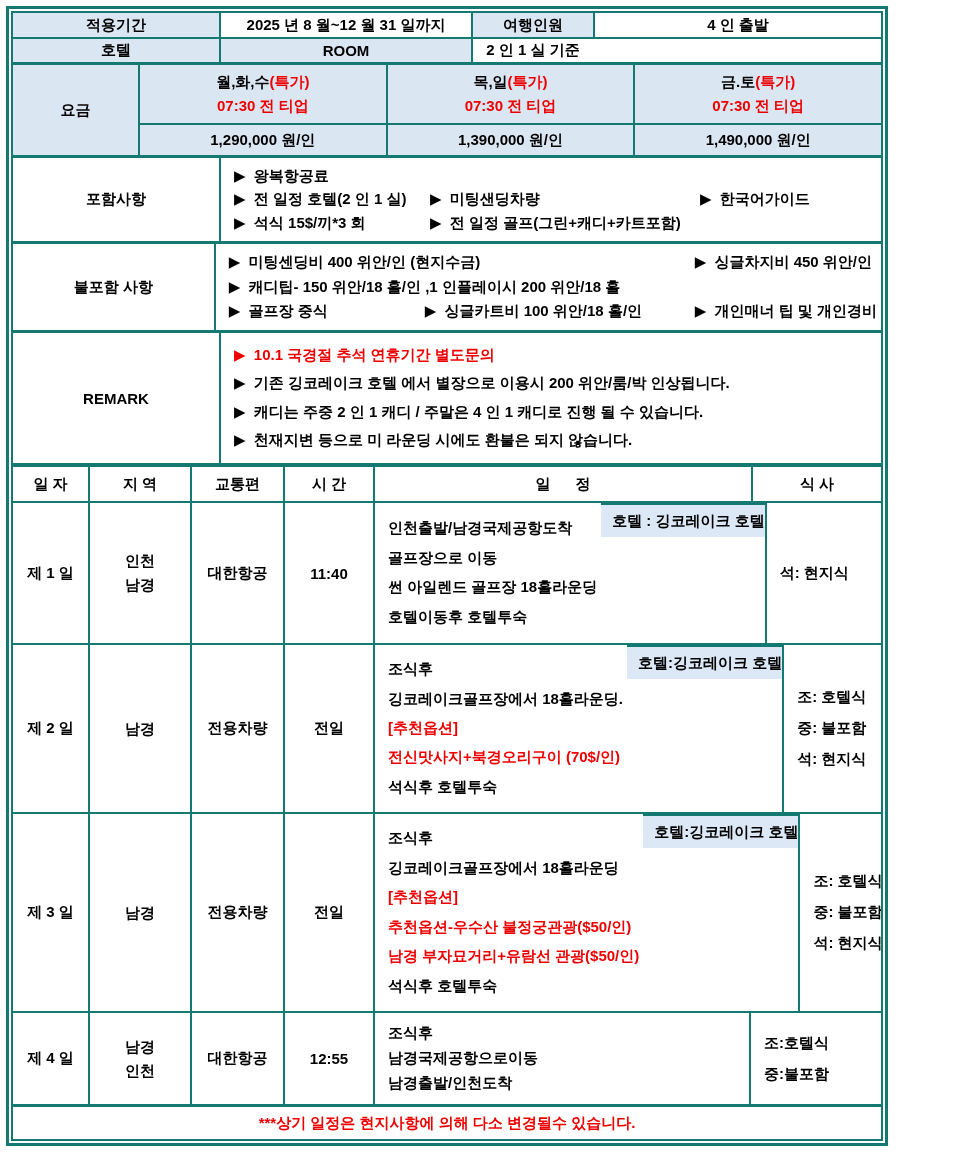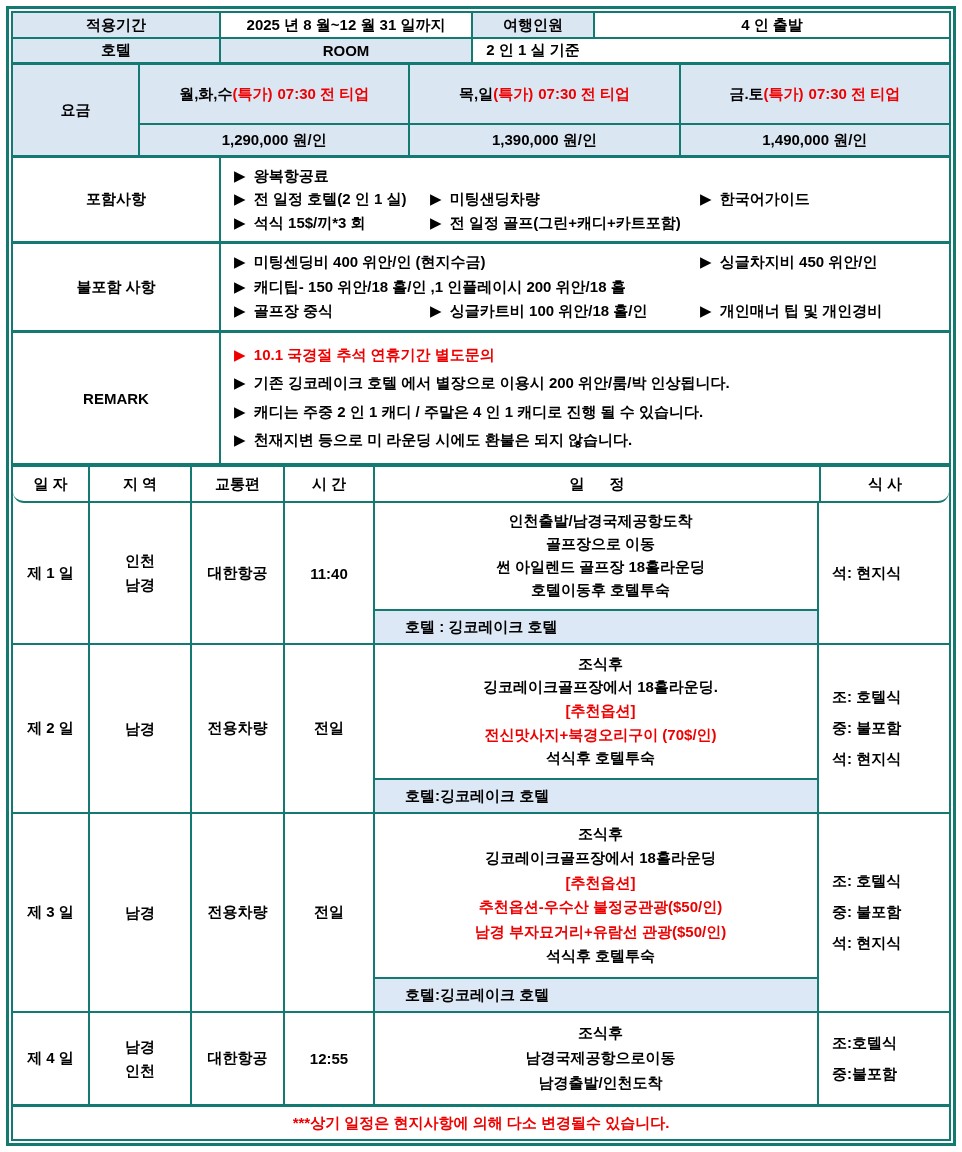--- a/index.html
+++ b/index.html
@@ -4,21 +4,21 @@
 <style>
   * { box-sizing: border-box; }
   html, body { margin:0; padding:0; }
   body {
     width:962px; height:1152px; background:#ffffff;
     font-family:"Liberation Sans","DejaVu Sans",sans-serif;
     font-weight:700; font-size:15px; color:#000;
     position:relative;
   }
   .frame {
-    position:absolute; top:6px; left:6px; width:950px; height:1140px;
+    position:absolute; top:6px; left:6px; width:882px; height:1140px;
     border:3px solid var(--border,#147a71); padding:2px; background:#fff;
   }
   .inner {
     width:100%; height:100%;
     border:2px solid var(--border,#147a71);
     display:flex; flex-direction:column; overflow:hidden;
   }
   .cell { display:flex; align-items:center; justify-content:center; white-space:pre; }
   .blue { background:var(--cell_blue,#dbe6f3); }
   .vl { border-left:2px solid var(--border,#147a71); }
@@ -27,51 +27,51 @@
   
   .info-row { display:grid; grid-template-columns:206px 252px 122px 1fr; height:26px; border-bottom:2px solid var(--border,#147a71); }
   .info-row.last { border-bottom:3px solid var(--border,#147a71); }
 
   
   .price-grid {
     display:grid; grid-template-columns:125px 1fr 1fr 1fr; grid-template-rows:58px 1fr;
     height:93px; background:var(--cell_blue,#dbe6f3); border-bottom:3px solid var(--border,#147a71);
   }
   .price-label { grid-row:1 / 3; }
-  .price-head { flex-direction:row; gap:5px; }
+  .price-head { flex-direction:column; gap:5px; }
   .price-val { border-top:2px solid var(--border,#147a71); }
 
   
   .section { display:flex; border-bottom:3px solid var(--border,#147a71); }
   .sec-label { width:206px; display:flex; align-items:center; justify-content:center; white-space:pre; }
   .sec-body {
     flex:1; border-left:2px solid var(--border,#147a71);
     display:flex; flex-direction:column; justify-content:space-evenly;
     padding:4px 4px 4px 13px;
   }
   .sec-line { display:flex; white-space:pre; }
   .sec-line span { white-space:pre; }
   .sp196 { width:196px; flex:none; }
   .sp270 { width:270px; flex:none; }
   .sp466 { width:466px; flex:none; }
   .remark-sec { border-bottom:4px solid var(--border,#147a71); }
 
   
   .sched-grid { display:grid; grid-template-columns:75px 102px 93px 90px 1fr 130px; }
-  .sched-head { height:36px; border-bottom:2px solid var(--border,#147a71);border-radius:11px; }
+  .sched-head { height:36px; border-bottom:2px solid var(--border,#147a71); }
   .day-row { border-bottom:2px solid var(--border,#147a71); }
   .day-row.last { border-bottom:3px solid var(--border,#147a71); }
   .stack { display:flex; flex-direction:column; align-items:center; justify-content:center; line-height:24px; }
-  .itin { display:flex; flex-direction:column; border-left:2px solid var(--border,#147a71); border-right:2px solid var(--border,#147a71);text-align:center; }
+  .itin { display:flex; flex-direction:row; border-left:2px solid var(--border,#147a71); border-right:2px solid var(--border,#147a71); }
   .itin-lines { flex:1; display:flex; flex-direction:column; justify-content:space-evenly; padding:5px 4px 5px 13px; }
   .itin-lines div { white-space:pre; }
   .hotel-row {
     height:34px; flex:none; background:var(--hotel_blue,#dce8f5);
     border-top:2px solid var(--border,#147a71);
-    display:flex; align-items:center; padding-left:30px; white-space:pre;
+    display:flex; align-items:center; padding-left:11px; white-space:pre;
   }
   .meals { display:flex; flex-direction:column; justify-content:center; gap:12px; padding-left:13px; }
   .meals div { white-space:pre; }
   .footer-note {
     height:32px; display:flex; align-items:center; justify-content:center;
     color:var(--red,#ee0000); white-space:pre;
   }
 </style>
 </head>
 <body>

